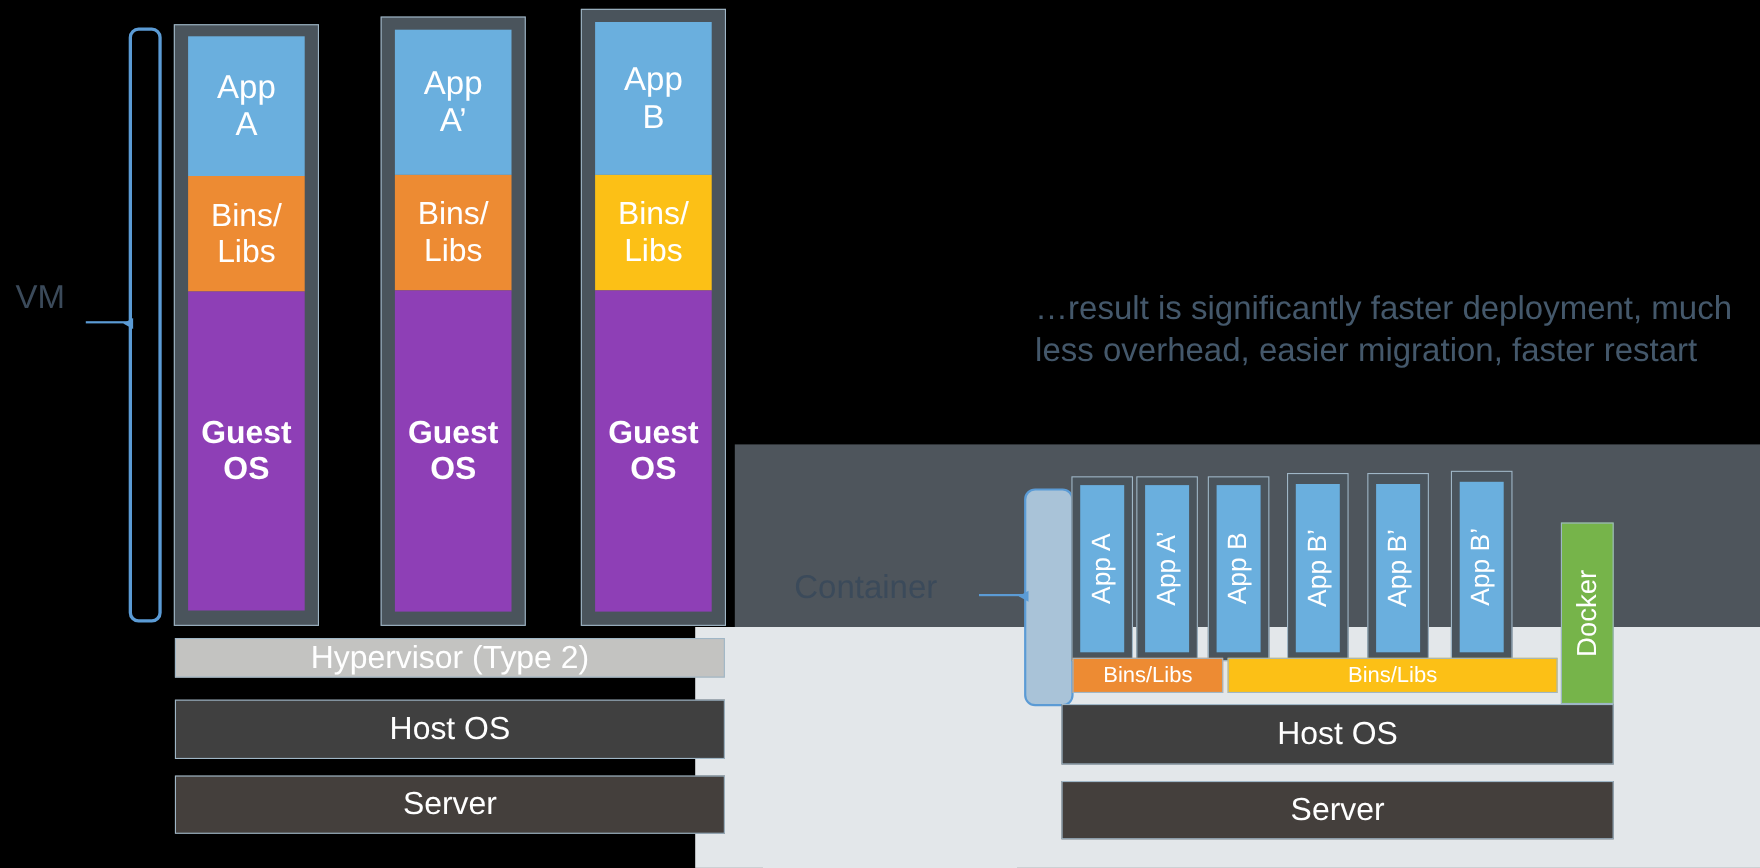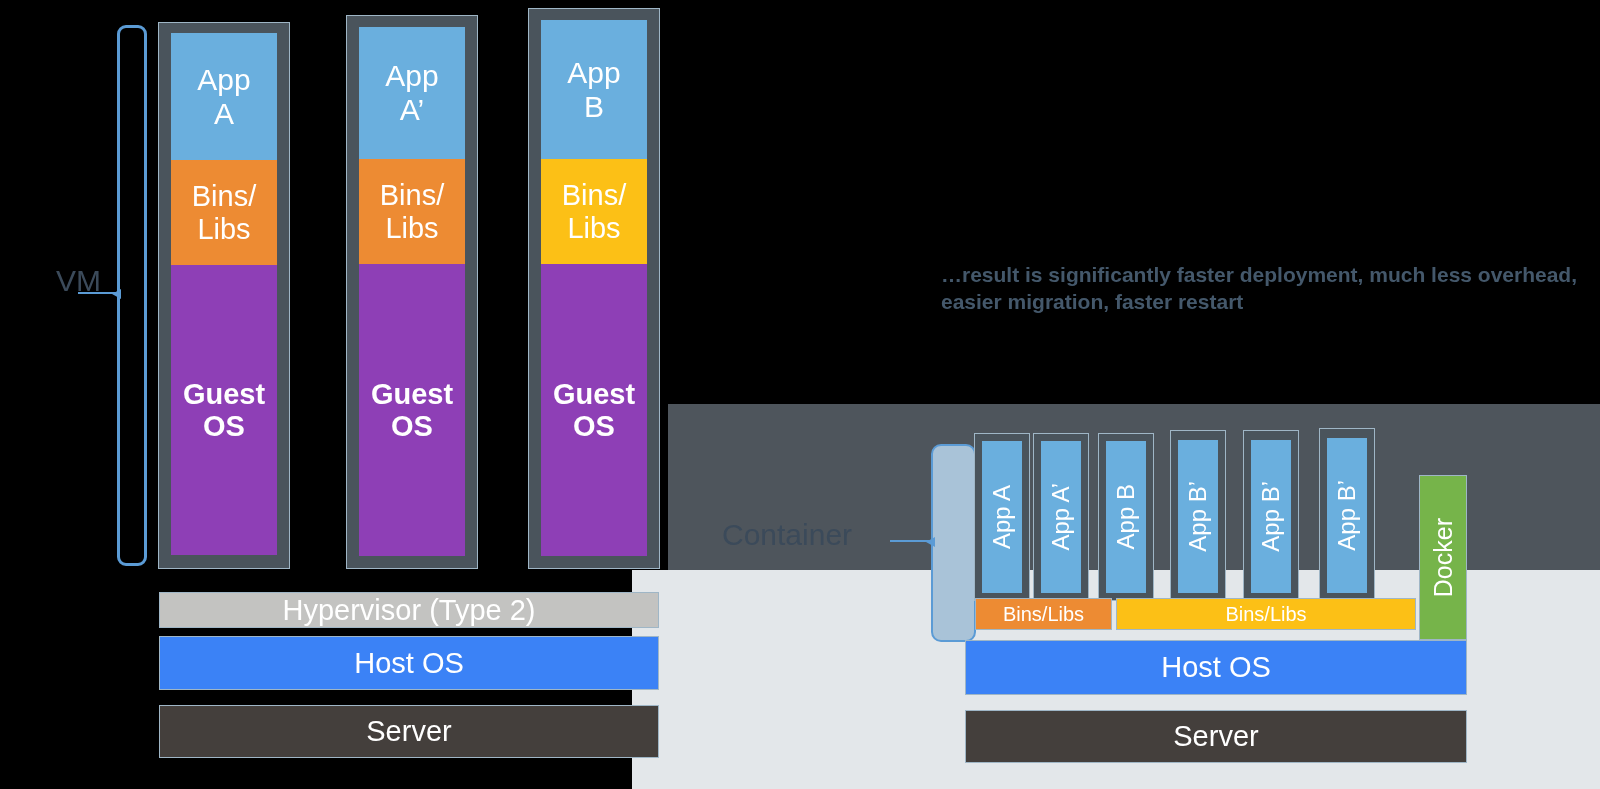--- a/index.html
+++ b/index.html
@@ -53,21 +53,21 @@
     box-sizing: border-box;
     background: #4a545c;
     border: 1px solid #9fb6c6;
   }
 
   .app-blue   { background: #6aafde; }
   .bins-orange{ background: #ed8b33; }
   .bins-yellow{ background: #fcc016; }
   .guest-purple{ background: #8e3fb6; font-weight: bold; }
   .hv-gray    { background: #c3c3c1; }
-  .host-purple{ background: #3b82f6; }
+  .host-purple{ background: #404040; }
   .server-dark{ background: #443f3c; }
   .docker-green{ background: #76b44a; }
 
   .outlined { border: 1px solid #9fb6c6; }
 
   
   .vm-bracket {
     position: absolute;
     left: 117px;
     top: 25px;
@@ -122,42 +122,41 @@
   }
   .prose-1 {
     left: 941px; top: 46px;
     width: 640px;
     font-size: 40px;
     line-height: 1.22;
   }
   .prose-2 {
     left: 941px; top: 262px;
     width: 650px;
-    font-size: 21px;
+    font-size: 30px;
     line-height: 1.28;
-    font-weight: bold;
   }
 
   
   .vtext {
     writing-mode: vertical-rl;
     transform: rotate(180deg);
     white-space: nowrap;
   }
 </style>
 </head>
 <body>
 
 <div id="stage">
 
   <div class="bg-dark-band"></div>
   <div class="bg-light-band"></div>
 
   <div class="vm-bracket"></div>
-  <div class="callout" style="left:14px; top:264px;margin-left:42px;">VM</div>
+  <div class="callout" style="left:14px; top:254px;">VM</div>
   <div class="leader" style="left:78px; top:292px; width:42px;"></div>
 
   <div class="vm-frame" style="left:158px; top:22px; width:132px; height:547px;"></div>
   <div class="box app-blue" style="left:171px; top:33px;  width:106px; height:127px; font-size:30px;">
     <span>App<br>A</span>
   </div>
   <div class="box bins-orange" style="left:171px; top:160px; width:106px; height:105px; font-size:29px;">
     <span>Bins/<br>Libs</span>
   </div>
   <div class="box guest-purple" style="left:171px; top:265px; width:106px; height:290px; font-size:29px;">
@@ -179,21 +178,21 @@
   <div class="box app-blue" style="left:541px; top:20px;  width:106px; height:139px; font-size:30px;">
     <span>App<br>B</span>
   </div>
   <div class="box bins-yellow" style="left:541px; top:159px; width:106px; height:105px; font-size:29px;">
     <span>Bins/<br>Libs</span>
   </div>
   <div class="box guest-purple" style="left:541px; top:264px; width:106px; height:292px; font-size:29px;">
     <span>Guest<br>OS</span>
   </div>
 
-  <div class="box hv-gray outlined" style="left:159px; top:592px; width:500px; height:36px; font-size:29px;">
+  <div class="box hv-gray outlined" style="left:159px; top:580px; width:500px; height:36px; font-size:29px;">
     <span>Hypervisor (Type 2)</span>
   </div>
   <div class="box host-purple outlined" style="left:159px; top:636px; width:500px; height:54px; font-size:29px;">
     <span>Host OS</span>
   </div>
   <div class="box server-dark outlined" style="left:159px; top:705px; width:500px; height:53px; font-size:29px;">
     <span>Server</span>
   </div>
 
   <div class="prose prose-2">…result is significantly faster deployment, much less overhead, easier migration, faster restart</div>

